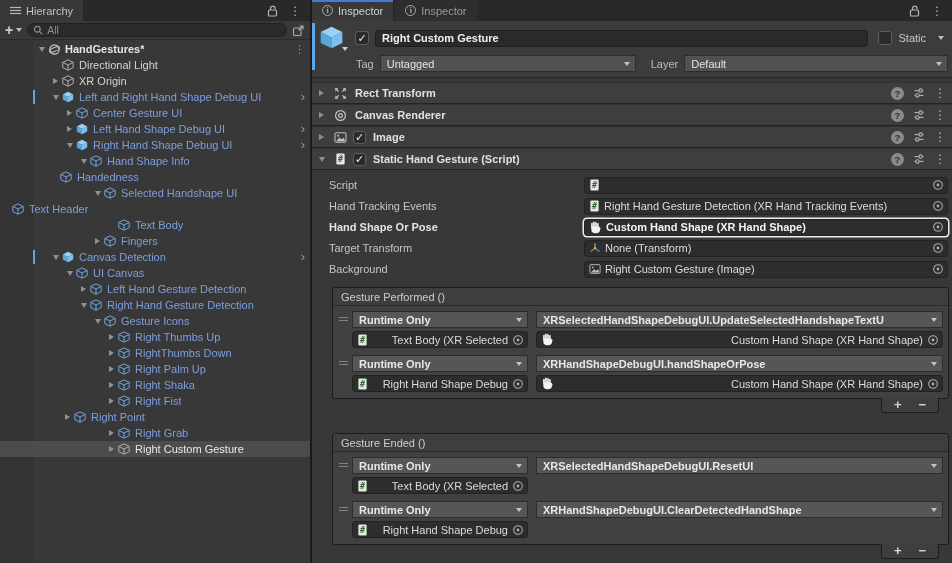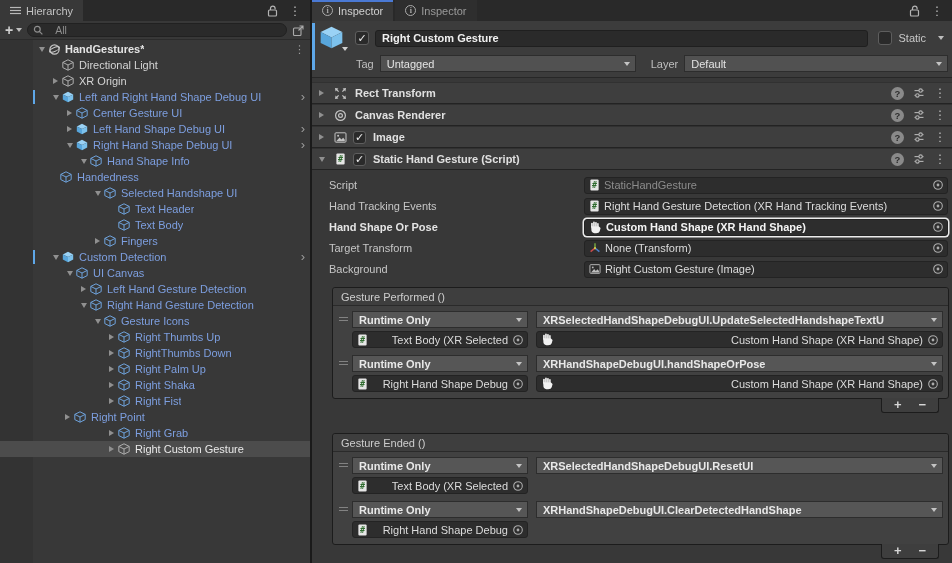--- a/index.html
+++ b/index.html
@@ -24,21 +24,21 @@
   .dar { width: 0; height: 0; border-left: 3.5px solid transparent; border-right: 3.5px solid transparent; border-top: 4px solid #BDBDBD; display: inline-block; }
   .tri-c { width:0;height:0;border-left:5px solid #909090;border-top:3.5px solid transparent;border-bottom:3.5px solid transparent;display:inline-block; }
   .tri-o { width:0;height:0;border-top:5px solid #909090;border-left:3.5px solid transparent;border-right:3.5px solid transparent;display:inline-block; }
   .iwrap, .hicon, .cicon { display: inline-flex; align-items: center; justify-content: center; }
   .infoicon { width: 11px; height: 11px; border-radius: 50%; border: 1px solid #ABABAB; color: #ABABAB; font-size: 8px; font-weight: bold; display: inline-flex; align-items: center; justify-content: center; font-family: "Liberation Serif", serif; }
 
   
   .hpanel { width: 310px; flex: none; display: flex; flex-direction: column; background: #383838; }
   .htoolbar { height: 19px; flex: none; display: flex; align-items: center; gap: 5px; padding: 0 5px; background: #383838; border-bottom: 1px solid #2B2B2B; }
   .plus { color: #CFCFCF; font-size: 14px; font-weight: bold; display: flex; align-items: center; gap: 3px; line-height: 1; }
-  .search { flex: 1; height: 14px; background: #2A2A2A; border: 1px solid #212121; border-radius: 8px; display: flex; align-items: flex-end; padding: 0 5px; gap: 11px; min-width: 0; }
+  .search { flex: 1; height: 14px; background: #2A2A2A; border: 1px solid #212121; border-radius: 8px; display: flex; align-items: flex-end; padding: 0 5px; gap: 3px; min-width: 0; }
   .search input { flex: 1; min-width: 0; background: transparent; border: none; outline: none; color: #CFCFCF; font-size: 10.5px; font-family: inherit; }
   .search input::placeholder { color: #8F8F8F; }
   .tree { flex: 1; position: relative; padding-top: 1px; overflow: hidden; }
   .gutter { position: absolute; left: 0; top: 0; bottom: 0; width: 33px; background: #333333; }
   .hrow { position: relative; height: 16px; display: flex; align-items: center; }
   .hrow.selected { background: #4C4C4C; }
   .fold { width: 11px; flex: none; display: inline-flex; align-items: center; justify-content: center; }
   .hicon { width: 14px; height: 13px; flex: none; margin-right: 4px; }
   .hlabel { white-space: nowrap; overflow: hidden; }
   .hlabel.blue { color: #7D9FE0; }
@@ -260,21 +260,21 @@
           <span class="fold">
             <i class="tri-o"></i>
           </span>
           <span class="hicon">
             <svg width="12" height="12" viewBox="0 0 12 12">
               <path d="M6 0.8 L11.2 3.4 V8.6 L6 11.2 L0.8 8.6 V3.4 Z M0.8 3.4 L6 6 L11.2 3.4 M6 6 V11.2" fill="none" stroke="#6FA3DC" stroke-width="1"></path>
             </svg>
           </span>
           <span class="hlabel blue">Selected Handshape UI</span>
         </div>
-        <div class="hrow" style="padding-left: 106px;">
+        <div class="hrow" style="">
           <span class="fold"></span>
           <span class="hicon">
             <svg width="12" height="12" viewBox="0 0 12 12">
               <path d="M6 0.8 L11.2 3.4 V8.6 L6 11.2 L0.8 8.6 V3.4 Z M0.8 3.4 L6 6 L11.2 3.4 M6 6 V11.2" fill="none" stroke="#6FA3DC" stroke-width="1"></path>
             </svg>
           </span>
           <span class="hlabel blue">Text Header</span>
         </div>
         <div class="hrow" style="padding-left: 106px;">
           <span class="fold"></span>
@@ -301,21 +301,21 @@
           <span class="fold">
             <i class="tri-o"></i>
           </span>
           <span class="hicon">
             <svg width="12" height="12" viewBox="0 0 12 12">
               <path d="M6 0.8 L11.2 3.4 L6 6 L0.8 3.4 Z" fill="#9AD2F5"></path>
               <path d="M0.8 3.4 L6 6 V11.2 L0.8 8.6 Z" fill="#58A6DC"></path>
               <path d="M11.2 3.4 L6 6 V11.2 L11.2 8.6 Z" fill="#7CC1EC"></path>
             </svg>
           </span>
-          <span class="hlabel blue">Custom Detection</span>
+          <span class="hlabel blue">Canvas Detection</span>
           <span class="radorn">›</span>
         </div>
         <div class="hrow" style="padding-left: 64px;">
           <span class="fold">
             <i class="tri-o"></i>
           </span>
           <span class="hicon">
             <svg width="12" height="12" viewBox="0 0 12 12">
               <path d="M6 0.8 L11.2 3.4 V8.6 L6 11.2 L0.8 8.6 V3.4 Z M0.8 3.4 L6 6 L11.2 3.4 M6 6 V11.2" fill="none" stroke="#6FA3DC" stroke-width="1"></path>
             </svg>
@@ -621,21 +621,20 @@
     <div id="props" class="props">
         <div class="prow">
           <span class="plabel">Script</span>
           <div class="objfield disabled">
             <span class="iwrap">
               <svg width="11" height="12" viewBox="0 0 12 13">
                 <rect x="1.5" y="0.5" width="9" height="12" rx="1.2" fill="#E6E6E6"></rect>
                 <text x="6" y="9.6" font-size="9" font-weight="bold" fill="#2E6B2E" text-anchor="middle" font-family="DejaVu Sans Mono, monospace">#</text>
               </svg>
             </span>
-            <span class="otext">StaticHandGesture</span>
             <span class="iwrap picker">
               <svg width="12" height="12" viewBox="0 0 12 12">
                 <circle cx="6" cy="6" r="4.3" fill="none" stroke="#ACACAC" stroke-width="1.1"></circle>
                 <circle cx="6" cy="6" r="1.4" fill="#ACACAC"></circle>
               </svg>
             </span>
           </div>
         </div>
         <div class="prow">
           <span class="plabel">Hand Tracking Events</span>

